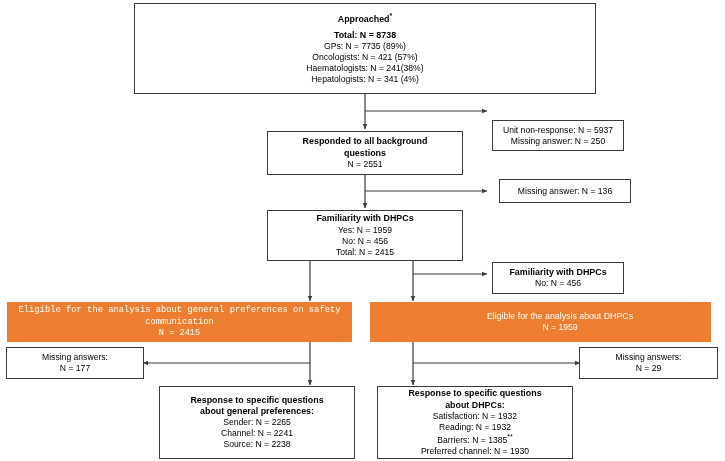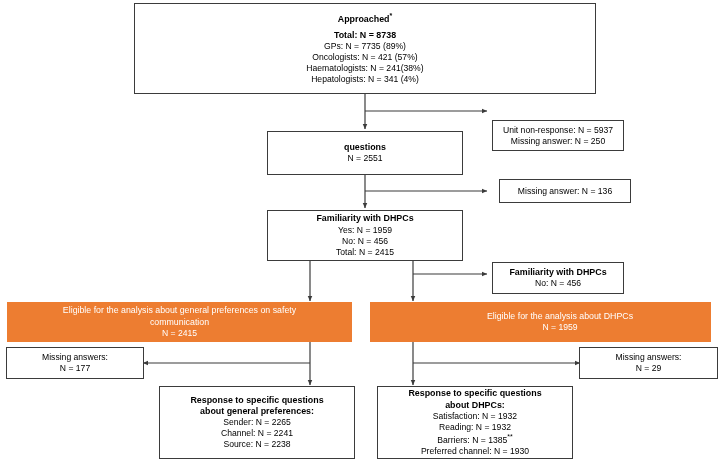--- a/index.html
+++ b/index.html
@@ -108,41 +108,42 @@
     <div class="ln">Haematologists: N = 241(38%)</div>
     <div class="ln">Hepatologists: N = 341 (4%)</div>
   </div>
 
   <div class="box" style="left:492px; top:96px; width:132px; height:31px;margin-top:24px;">
     <div class="ln">Unit non-response: N = 5937</div>
     <div class="ln">Missing answer: N = 250</div>
   </div>
 
   <div class="box" style="left:267px; top:131px; width:196px; height:44px;">
+    <div class="ln ttl">Responded to all background</div>
     <div class="ln ttl">questions</div>
     <div class="ln">N = 2551</div>
   </div>
 
   <div class="box" style="left:492px; top:179px; width:132px; height:24px;margin-left:7px;">
     <div class="ln">Missing answer: N = 136</div>
   </div>
 
   <div class="box" style="left:267px; top:210px; width:196px; height:51px;">
     <div class="ln ttl">Familiarity with DHPCs</div>
     <div class="ln">Yes: N = 1959</div>
     <div class="ln">No: N = 456</div>
     <div class="ln">Total: N = 2415</div>
   </div>
 
   <div class="box" style="left:492px; top:262px; width:132px; height:32px;">
     <div class="ln ttl">Familiarity with DHPCs</div>
     <div class="ln">No: N = 456</div>
   </div>
 
-  <div class="box orange" style="left:7px; top:302px; width:345px; height:40px;">
+  <div class="box orange" style="left:7px; top:302px; width:345px; height:40px;font-family:Liberation Mono, monospace;">
     <div class="ln ttl">Eligible for the analysis about general preferences on safety</div>
     <div class="ln ttl">communication</div>
     <div class="ln">N = 2415</div>
   </div>
 
   <div class="box orange" style="left:370px; top:302px; width:341px; height:40px;padding-left:43px;">
     <div class="ln ttl">Eligible for the analysis about DHPCs</div>
     <div class="ln">N = 1959</div>
   </div>
 

